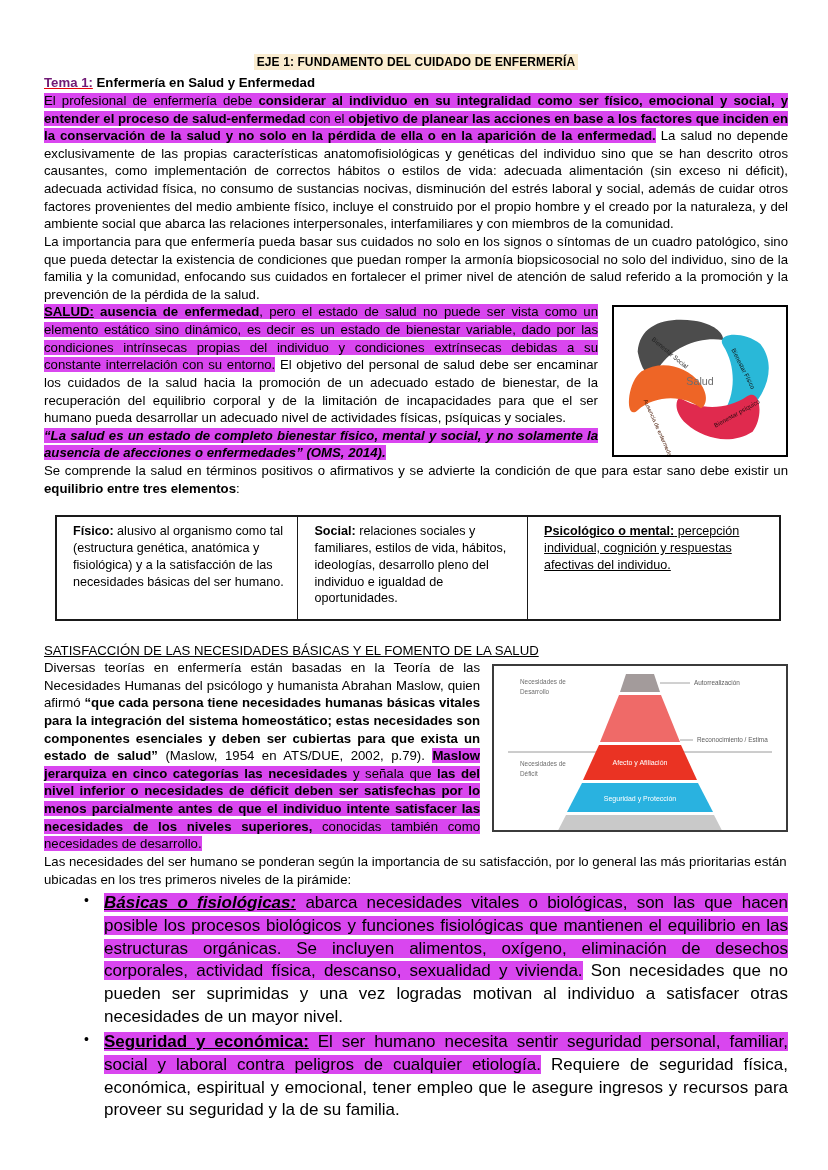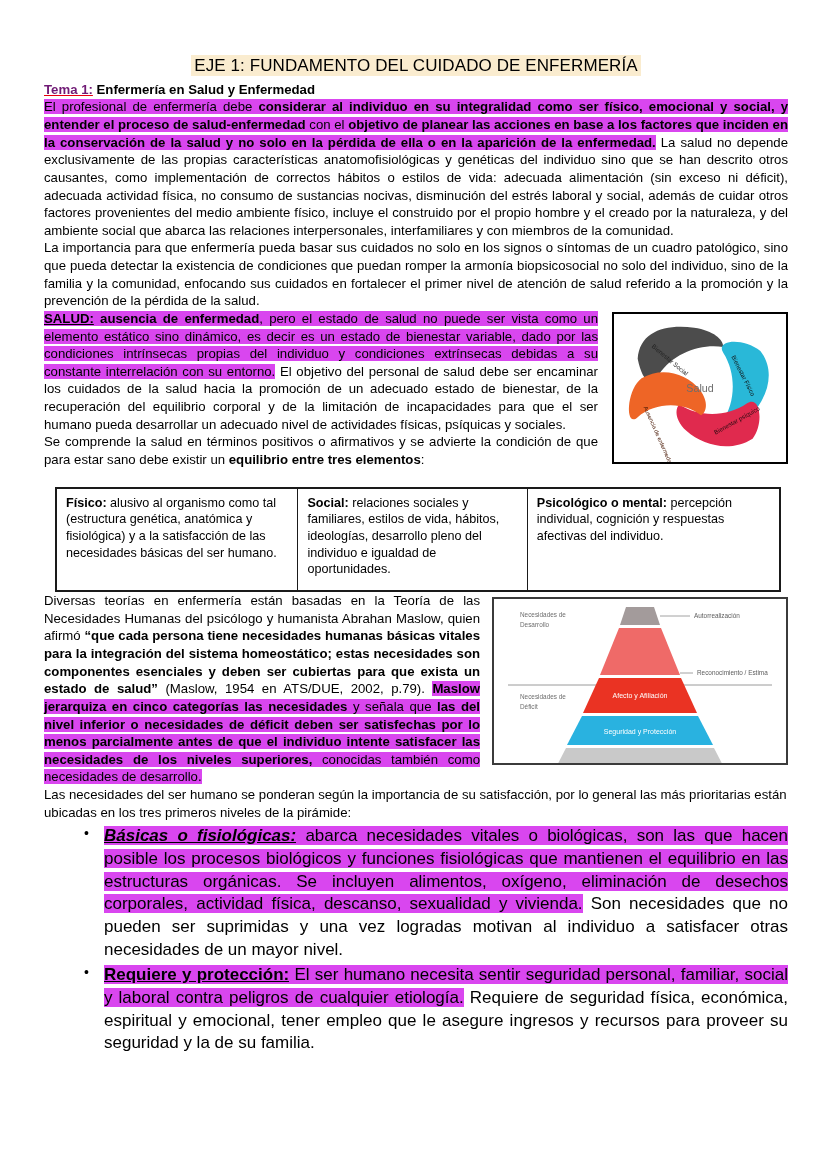--- a/index.html
+++ b/index.html
@@ -19,22 +19,22 @@
     width: 828px;
     height: 1170px;
     box-sizing: border-box;
     padding: 55px 40px 0 44px;
     position: relative;
   }
 
   
   .doc-title {
     text-align: center;
-    font-size: 17px;
-    font-weight: normal;
+    font-size: 12px;
+    font-weight: bold;
     line-height: 1.28;
     margin: 0 0 4px 0;
     letter-spacing: .1px;
   }
   .hl-title {
     background: #faeccf;
     padding: 1px 3px;
   }
   p.body {
     font-size: 13.2px;
@@ -81,21 +81,21 @@
     border-collapse: collapse;
     width: 726px;
     margin: 18px 0 0 11px;
     border: 2px solid #1a1a1a;
     table-layout: fixed;
   }
   .tri-table td {
     border-left: 1px solid #1a1a1a;
     border-right: 1px solid #1a1a1a;
     vertical-align: top;
-    padding: 6px 8px 12px 9px;
+    padding: 6px 8px 12px 16px;
     font-size: 12.6px;
     line-height: 1.33;
   }
   .tri-table td:first-child { border-left: none; }
   .tri-table td:last-child { border-right: none; }
 
   
   .sec-head {
     font-size: 13.2px;
     text-decoration: underline;
@@ -177,43 +177,47 @@
         <text x="30" y="96" fill="#4a1a06" font-family="Liberation Sans, sans-serif" font-size="6" transform="rotate(66 30 96)">Ausencia de enfermedad</text>
         <text x="88" y="80" fill="#6d6d6d" font-family="Liberation Sans, sans-serif" font-size="11" text-anchor="middle">Salud</text>
       </svg>
     </div>
   </div>
 
   <p class="body">
     <span class="hl b u">SALUD:</span><span class="hl b"> ausencia de enfermedad</span><span class="hl">, pero el estado de salud no puede ser vista como un elemento estático sino dinámico, es decir es un estado de bienestar variable, dado por las condiciones intrínsecas propias del individuo y condiciones extrínsecas debidas a su constante interrelación con su entorno.</span><span> El objetivo del personal de salud debe ser encaminar los cuidados de la salud hacia la promoción de un adecuado estado de bienestar, de la recuperación del equilibrio corporal y de la limitación de incapacidades para que el ser humano pueda desarrollar un adecuado nivel de actividades físicas, psíquicas y sociales.</span>
   </p>
 
+  <p class="body">
+    <span class="hl b i">“La salud es un estado de completo bienestar físico, mental y social, y no solamente la ausencia de afecciones o enfermedades” (OMS, 2014).</span>
+  </p>
 
   <p class="body">
     <span>Se comprende la salud en términos positivos o afirmativos y se advierte la condición de que para estar sano debe existir un </span><span class="b">equilibrio entre tres elementos</span><span>:</span>
   </p>
 
   <div class="clearer"></div>
 
   <table class="tri-table">
     <tbody>
       <tr>
         <td style="width:33.4%;">
           <span class="b">Físico:</span><span> alusivo al organismo como tal (estructura genética, anatómica y fisiológica) y a la satisfacción de las necesidades básicas del ser humano.</span>
         </td>
         <td style="width:31.6%;">
           <span class="b">Social:</span><span> relaciones sociales y familiares, estilos de vida, hábitos, ideologías, desarrollo pleno del individuo e igualdad de oportunidades.</span>
         </td>
-        <td style="width:35%;">
+        <td style="width:35%;text-decoration:underline;">
           <span class="b">Psicológico o mental:</span><span> percepción individual, cognición y respuestas afectivas del individuo.</span>
         </td>
       </tr>
     </tbody>
   </table>
 
+  <div class="sec-head">SATISFACCIÓN DE LAS NECESIDADES BÁSICAS Y EL FOMENTO DE LA SALUD</div>
 
   <div class="float-pyramid">
     <div class="pyr-frame">
       <svg class="pyr-svg" viewBox="0 0 292 164" aria-hidden="true">
         <rect x="0" y="0" width="292" height="164" fill="#ffffff"></rect>
 
         <line x1="14" y1="86" x2="278" y2="86" stroke="#9a9a9a" stroke-width="1"></line>
 
         <polygon points="132,8 160,8 166,26 126,26" fill="#a39b9b"></polygon>
         <polygon points="125,29 167,29 186,76 106,76" fill="#ef6a68"></polygon>
@@ -247,17 +251,17 @@
 
   <p class="body" style="text-align:left;"> Las necesidades del ser humano se ponderan según la importancia de su satisfacción, por lo general las más prioritarias están ubicadas en los tres primeros niveles de la pirámide:</p>
 
   <div class="clearer"></div>
 
   <ul class="bullets">
     <li>
       <span class="hl b i u">Básicas o fisiológicas:</span><span class="hl"> abarca necesidades vitales o biológicas, son las que hacen posible los procesos biológicos y funciones fisiológicas que mantienen el equilibrio en las estructuras orgánicas. Se incluyen alimentos, oxígeno, eliminación de desechos corporales, actividad física, descanso, sexualidad y vivienda.</span><span> Son necesidades que no pueden ser suprimidas y una vez logradas motivan al individuo a satisfacer otras necesidades de un mayor nivel.</span>
     </li>
     <li>
-      <span class="hl b u">Requiere y protección:</span><span class="hl"> El ser humano necesita sentir seguridad personal, familiar, social y laboral contra peligros de cualquier etiología.</span><span> Requiere de seguridad física, económica, espiritual y emocional, tener empleo que le asegure ingresos y recursos para proveer su seguridad y la de su familia.</span>
+      <span class="hl b u">Seguridad y económica:</span><span class="hl"> El ser humano necesita sentir seguridad personal, familiar, social y laboral contra peligros de cualquier etiología.</span><span> Requiere de seguridad física, económica, espiritual y emocional, tener empleo que le asegure ingresos y recursos para proveer su seguridad y la de su familia.</span>
     </li>
   </ul>
 
 </div>
 
 </body></html>

